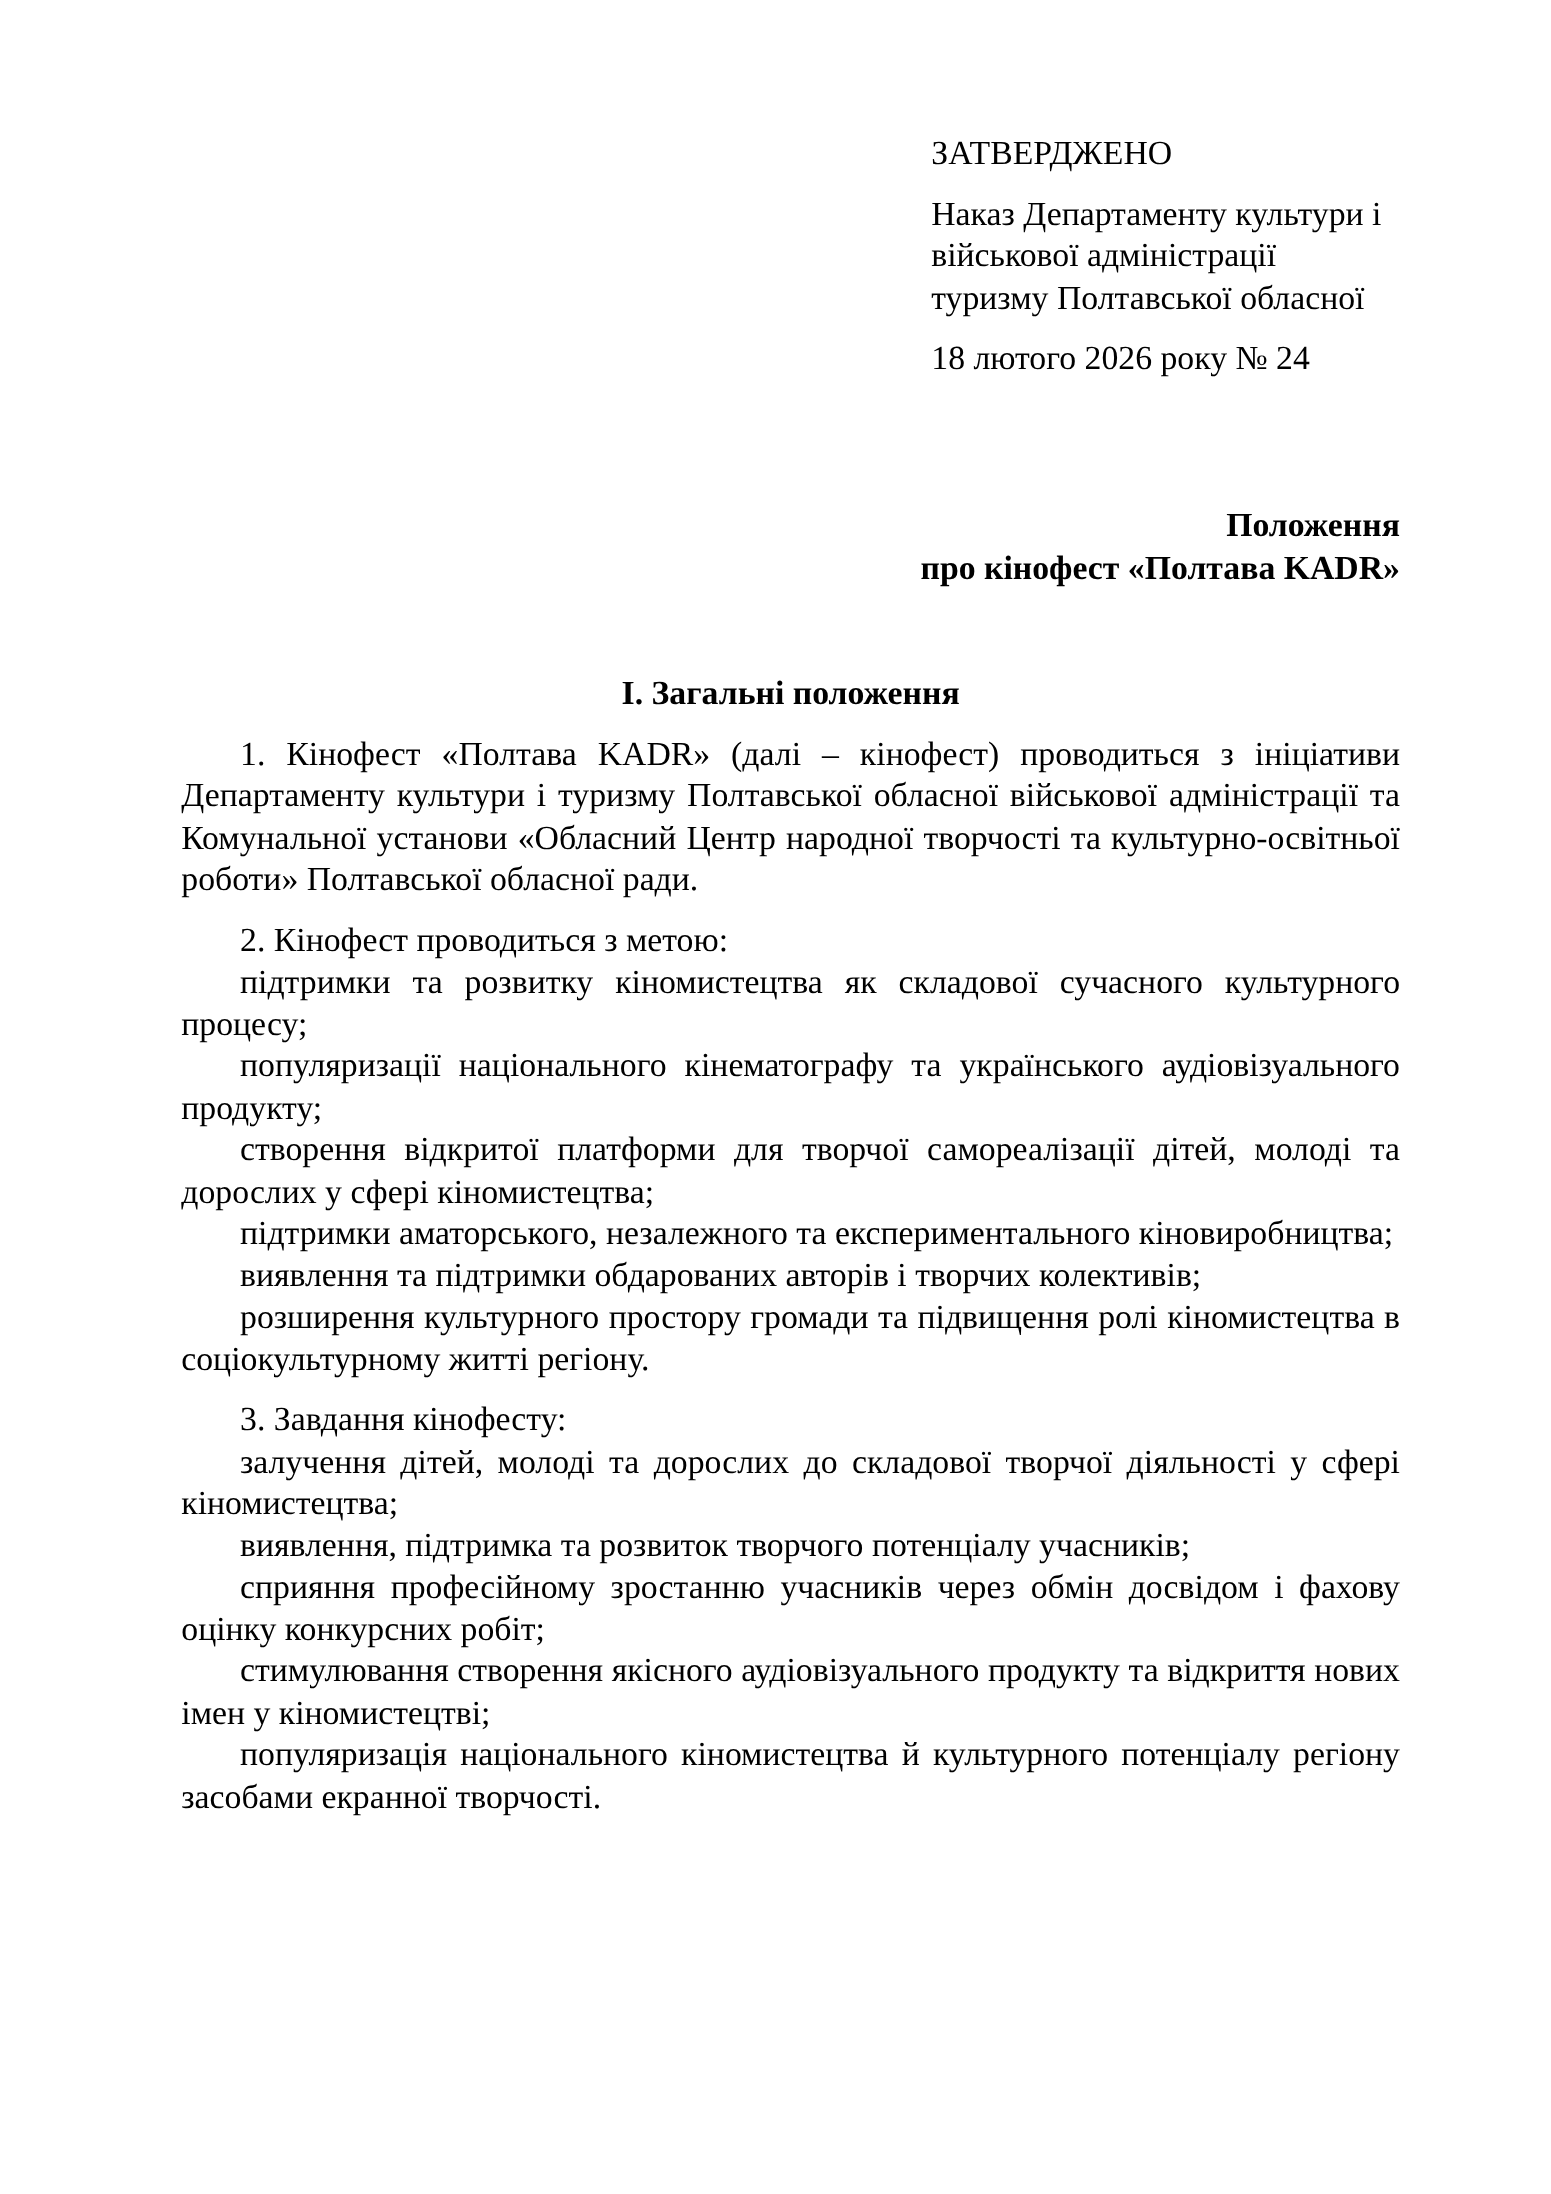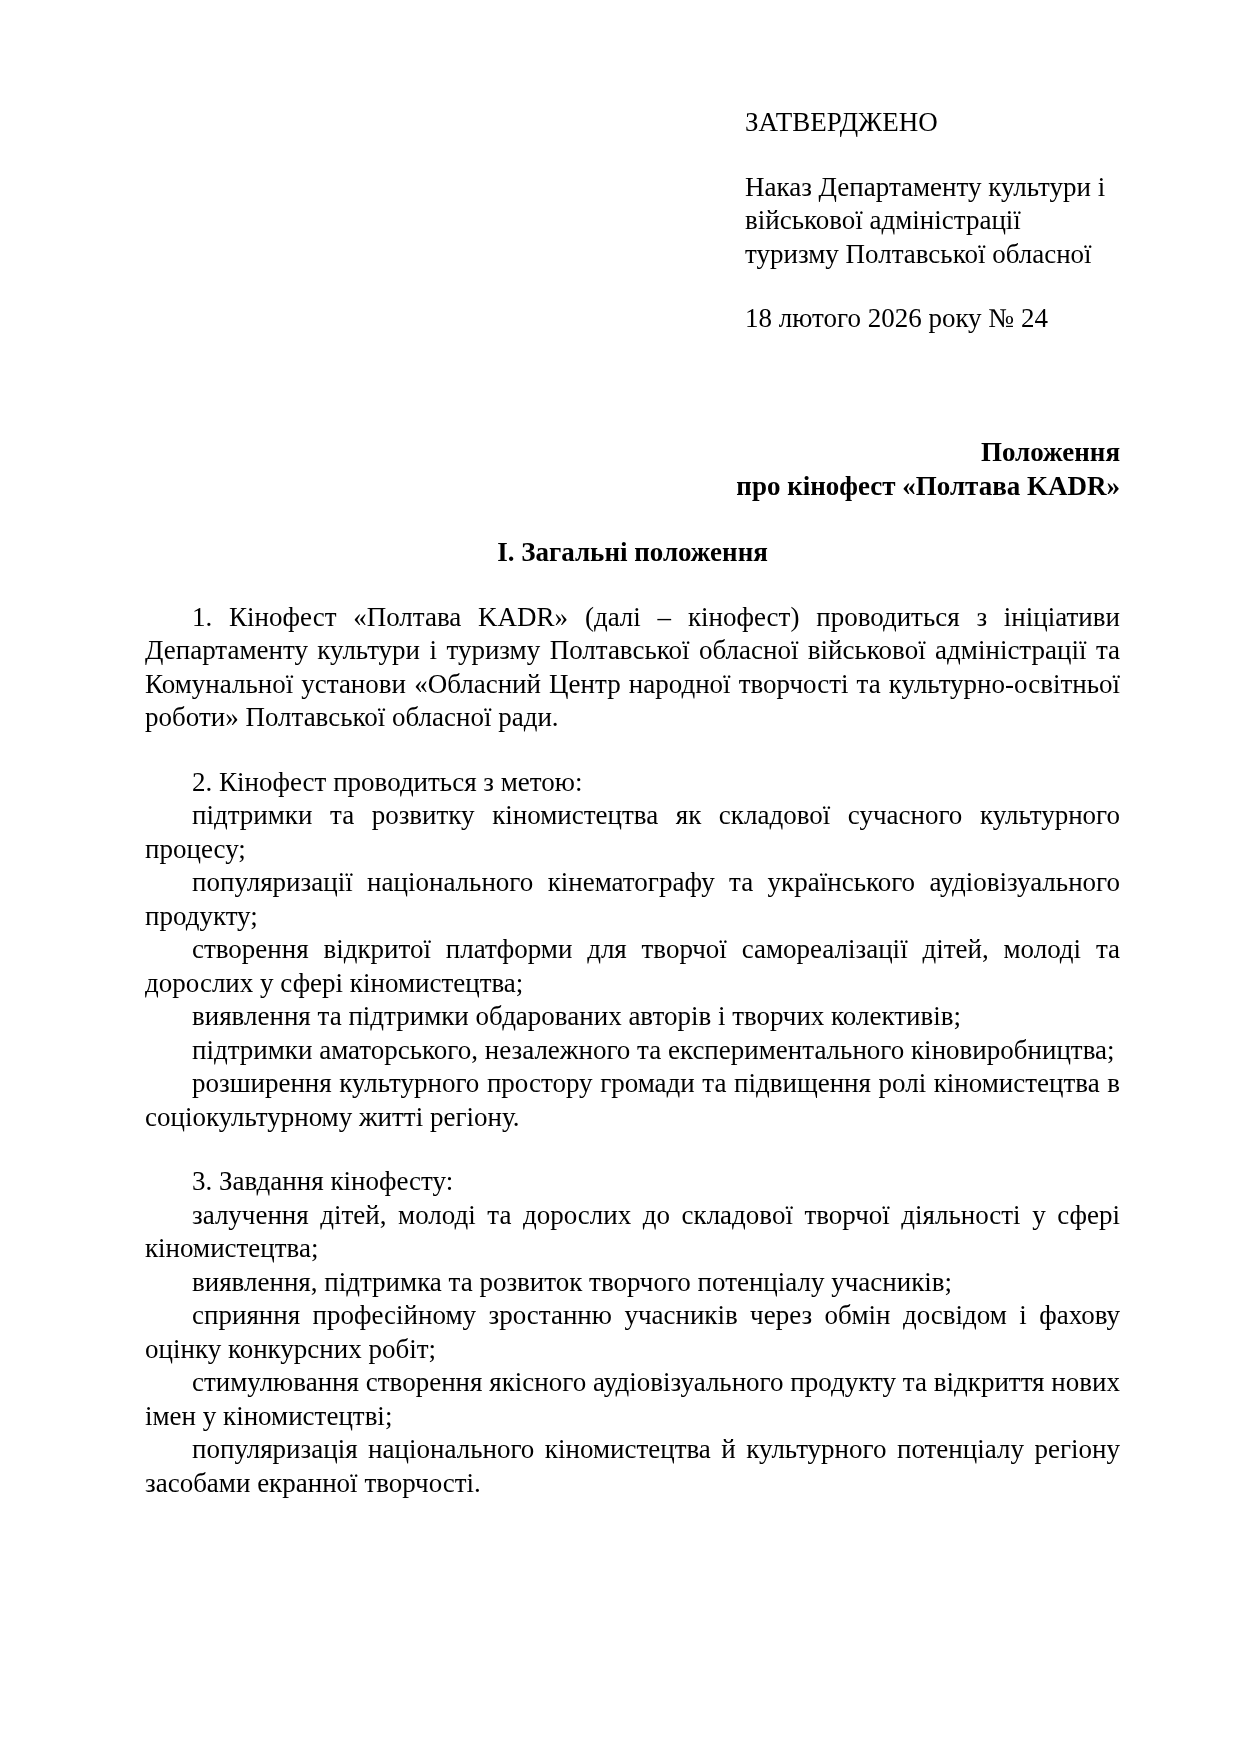--- a/index.html
+++ b/index.html
@@ -15,23 +15,23 @@
     overflow: hidden;
   }
   .doc {
     position: absolute;
     left: 145px;
     top: 106px;
     width: 975px;
   }
   p { margin: 0; padding: 0; }
   .approval { margin-left: 600px; }
-  .gap-above { margin-top: 31px; }
+  .gap-above { margin-top: 15px; }
   .title-block { margin-top: 100.5px; text-align: right; font-weight: bold; }
-  .section-heading { margin-top: 33px; text-align: center; font-weight: bold; }
+  .section-heading { margin-top: 67px; text-align: center; font-weight: bold; }
   .para {
     text-align: justify;
     text-indent: 47px;
   }
 </style>
 </head>
 <body>
 
 <div class="page">
   <div class="doc">
@@ -50,22 +50,22 @@
     </div>
 
     <p class="section-heading">І. Загальні положення</p>
 
     <p class="para gap-above">1. Кінофест «Полтава KADR» (далі – кінофест) проводиться з ініціативи Департаменту культури і туризму Полтавської обласної військової адміністрації та Комунальної установи «Обласний Центр народної творчості та культурно-освітньої роботи» Полтавської обласної ради.</p>
 
     <p class="para gap-above">2. Кінофест проводиться з метою:</p>
     <p class="para">підтримки та розвитку кіномистецтва як складової сучасного культурного процесу;</p>
     <p class="para">популяризації національного кінематографу та українського аудіовізуального продукту;</p>
     <p class="para">створення відкритої платформи для творчої самореалізації дітей, молоді та дорослих у сфері кіномистецтва;</p>
+    <p class="para">підтримки аматорського, незалежного та експериментального кіновиробництва;</p>
     <p class="para">виявлення та підтримки обдарованих авторів і творчих колективів;</p>
-    <p class="para">підтримки аматорського, незалежного та експериментального кіновиробництва;</p>
     <p class="para">розширення культурного простору громади та підвищення ролі кіномистецтва в соціокультурному житті регіону.</p>
 
     <p class="para gap-above">3. Завдання кінофесту:</p>
     <p class="para">залучення дітей, молоді та дорослих до складової творчої діяльності у сфері кіномистецтва;</p>
     <p class="para">виявлення, підтримка та розвиток творчого потенціалу учасників;</p>
     <p class="para">сприяння професійному зростанню учасників через обмін досвідом і фахову оцінку конкурсних робіт;</p>
     <p class="para">стимулювання створення якісного аудіовізуального продукту та відкриття нових імен у кіномистецтві;</p>
     <p class="para">популяризація національного кіномистецтва й культурного потенціалу регіону засобами екранної творчості.</p>
 
   </div>

